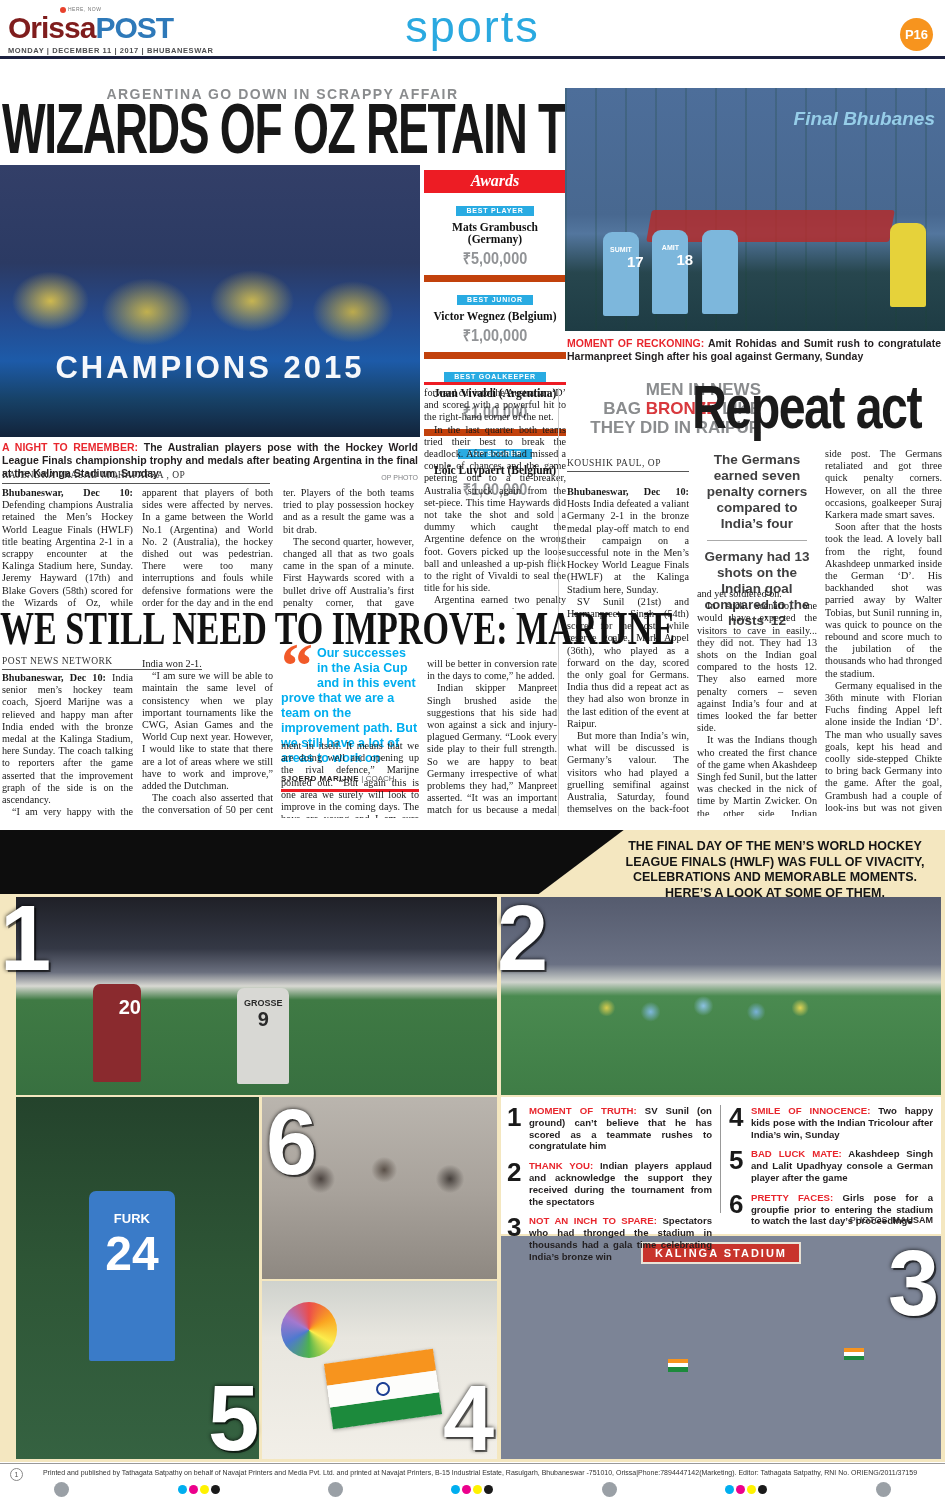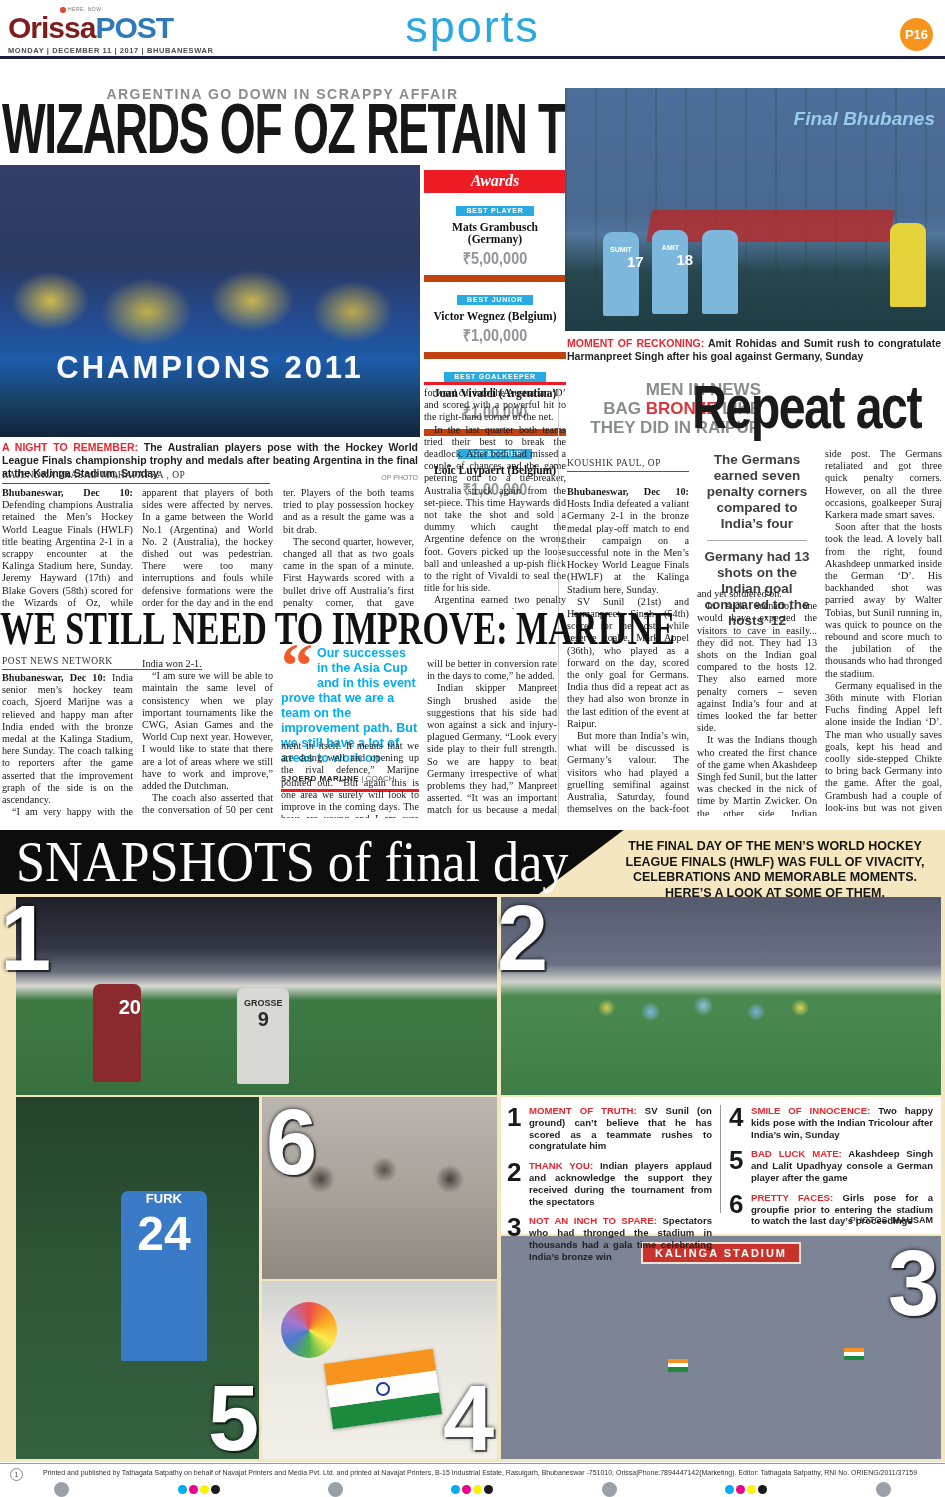--- a/index.html
+++ b/index.html
@@ -80,21 +80,21 @@
     radial-gradient(circle 1.5px at 3px 2px,#e8e6df 40%,transparent 41%),
     radial-gradient(circle 1.5px at 8px 6px,#3a4c6e 40%,transparent 41%),
     radial-gradient(circle 1.5px at 13px 3px,#c2a79b 40%,transparent 41%),
     radial-gradient(circle 1.5px at 5px 10px,#d7d2c4 40%,transparent 41%),
     radial-gradient(circle 1.5px at 11px 12px,#57555e 40%,transparent 41%);
     background-size:16px 14px;}
   .jersey{position:absolute;border-radius:7px 7px 2px 2px;color:#fff;text-align:center;
     font-family:"Liberation Sans",sans-serif;font-weight:bold;}
   .j-grosse{left:46%;top:46%;width:52px;height:96px;background:#d8d8d4;color:#2a2a2a;font-size:9px;padding-top:10px;box-sizing:border-box;}
   .j-20{left:16%;top:44%;width:48px;height:98px;background:#8a2a2e;font-size:9px;padding-top:12px;box-sizing:border-box;text-align:right;}
-  .j-furk{left:30%;top:26%;width:86px;height:170px;background:#3a7bc8;font-size:13px;padding-top:0;box-sizing:border-box;margin-left:32px;}
+  .j-furk{left:30%;top:26%;width:86px;height:170px;background:#3a7bc8;font-size:13px;padding-top:20px;box-sizing:border-box;}
   .j-furk .num{display:block;font-size:48px;}
   .j-20 .num,.j-grosse .num{display:block;font-size:20px;}
   .flag{position:absolute;left:28%;top:42%;width:110px;height:66px;transform:rotate(-8deg);
     box-shadow:0 1px 4px rgba(0,0,0,.3);}
   .flag .s1{height:22px;background:#f7941e;}
   .flag .s2{height:22px;background:#fdfdfb;position:relative;}
   .flag .s2:after{content:"";position:absolute;left:50%;top:50%;width:14px;height:14px;margin:-7px 0 0 -7px;
     border:2px solid #1c3f94;border-radius:50%;box-sizing:border-box;}
   .flag .s3{height:22px;background:#1c8a3c;}
   .wig{position:absolute;left:8%;top:12%;width:56px;height:56px;border-radius:50%;
@@ -189,21 +189,21 @@
     </div>
     <div class="section-title">sports</div>
     <div class="page-badge">P16</div>
   </div>
   <div class="mast-rule"></div>
 
   <div class="lead-kicker">ARGENTINA GO DOWN IN SCRAPPY AFFAIR</div>
   <div class="lead-headline"><span>WIZARDS OF OZ RETAIN TITLE</span></div>
 
   <div class="photo ph-main">
-    <div class="champ-text">CHAMPIONS 2011</div>
+    <div class="champ-text">CHAMPIONS 2015</div>
   </div>
   <div class="photo-cap" style="left:2px;top:441px;width:416px;">
     <span class="cap-label">A NIGHT TO REMEMBER:</span>
     <span>The Australian players pose with the Hockey World League Finals championship trophy and medals after beating Argentina in the final at the Kalinga Stadium, Sunday</span>
     <span class="cap-credit">OP PHOTO</span>
   </div>
 
   <div class="awards">
     <div class="awards-hd">Awards</div>
     <div class="aw-item">
@@ -321,21 +321,20 @@
     <p>ment in itself. It means that we are doing well and opening up the rival defence,” Marijne pointed out. “But again this is one area we surely will look to improve in the coming days. The boys are young and I am sure they</p>
   </div>
   <div class="col" style="left:427px;top:658px;width:130px;height:160px;">
     <p>will be better in conversion rate in the days to come,” he added.</p>
     <p>Indian skipper Manpreet Singh brushed aside the suggestions that his side had won against a sick and injury-plagued Germany. “Look every side play to their full strength. So we are happy to beat Germany irrespective of what problems they had,” Manpreet asserted. “It was an important match for us because a medal was at stake and we were right on the money from the start. I am happy that we have a medal to show for our efforts,” Manpreet added.</p>
   </div>
 
   <div class="snap-bg"></div>
   <div class="snap-banner">
     <div class="banner-black"></div>
-    <div class="banner-title"><span>SNAPSHOTS of final day</span></div>
     <div class="banner-blurb">THE FINAL DAY OF THE MEN’S WORLD HOCKEY LEAGUE FINALS (HWLF) WAS FULL OF VIVACITY, CELEBRATIONS AND MEMORABLE MOMENTS. HERE’S A LOOK AT SOME OF THEM.</div>
   </div>
 
   <div class="photo ph1">
     <div class="jersey j-20">
         <span class="num">20</span>
       </div>
     <div class="jersey j-grosse"><span>GROSSE</span><span class="num">9</span></div>
   </div>
   <div class="photo ph2"></div>

